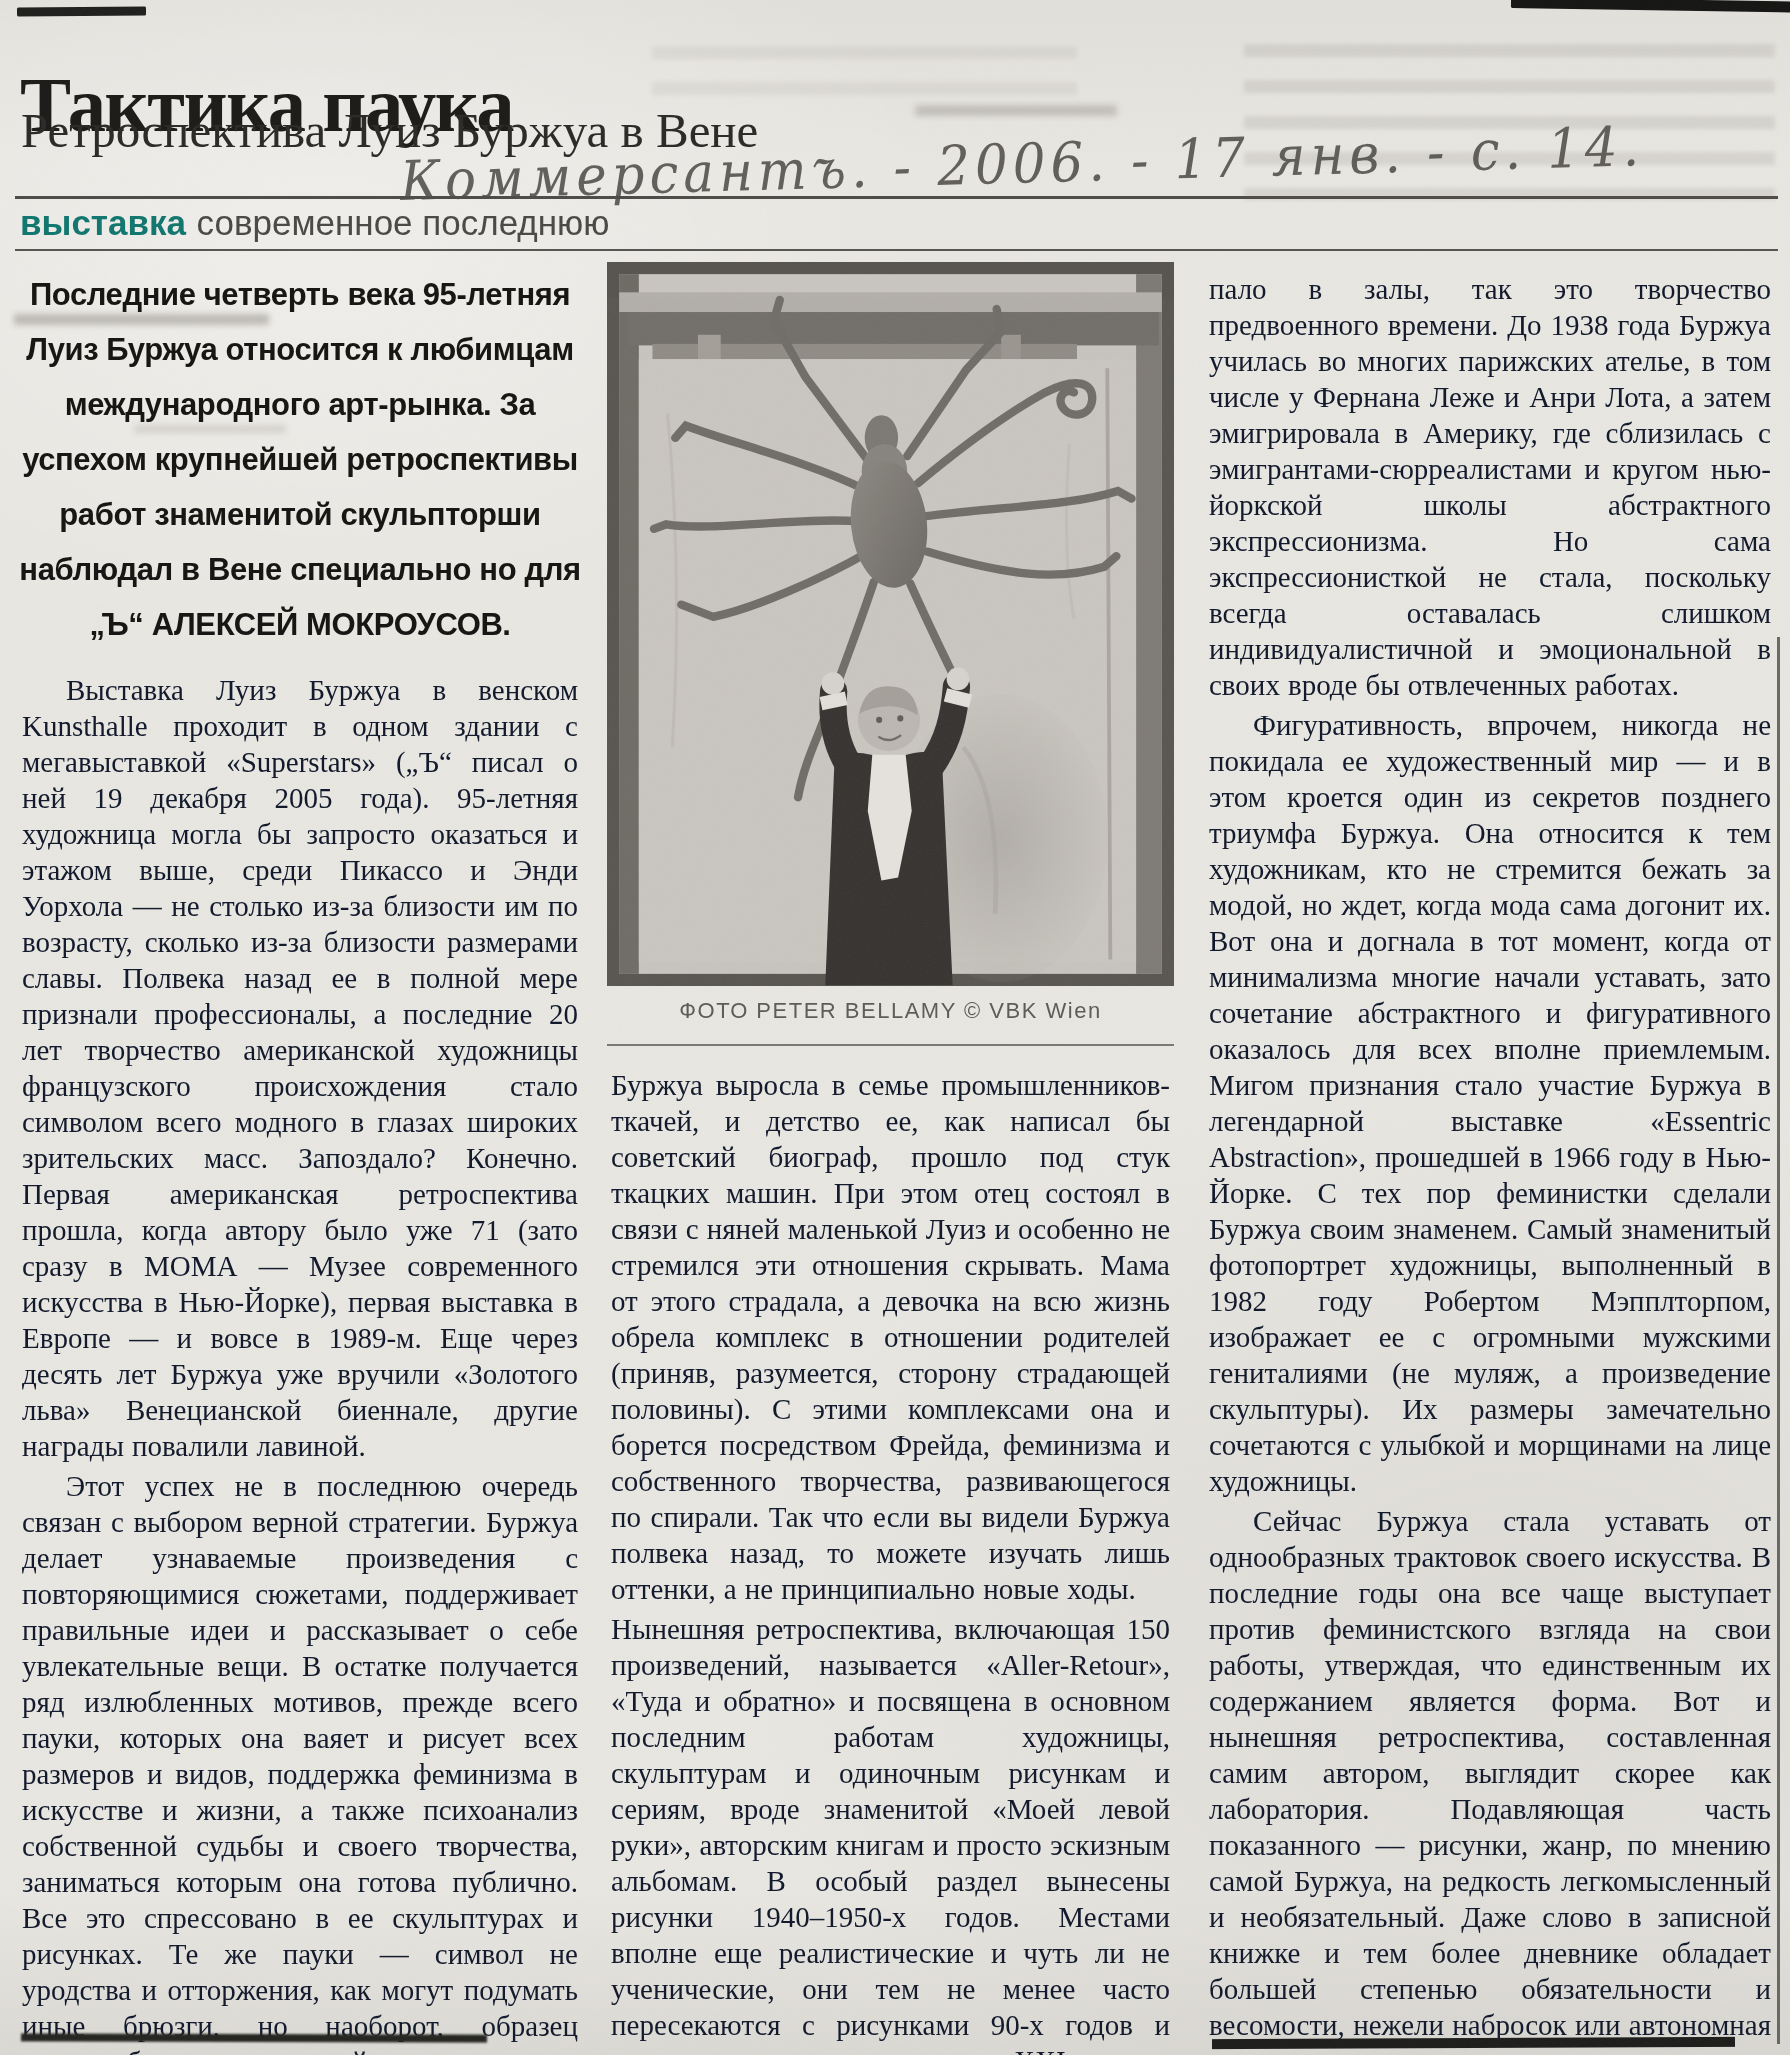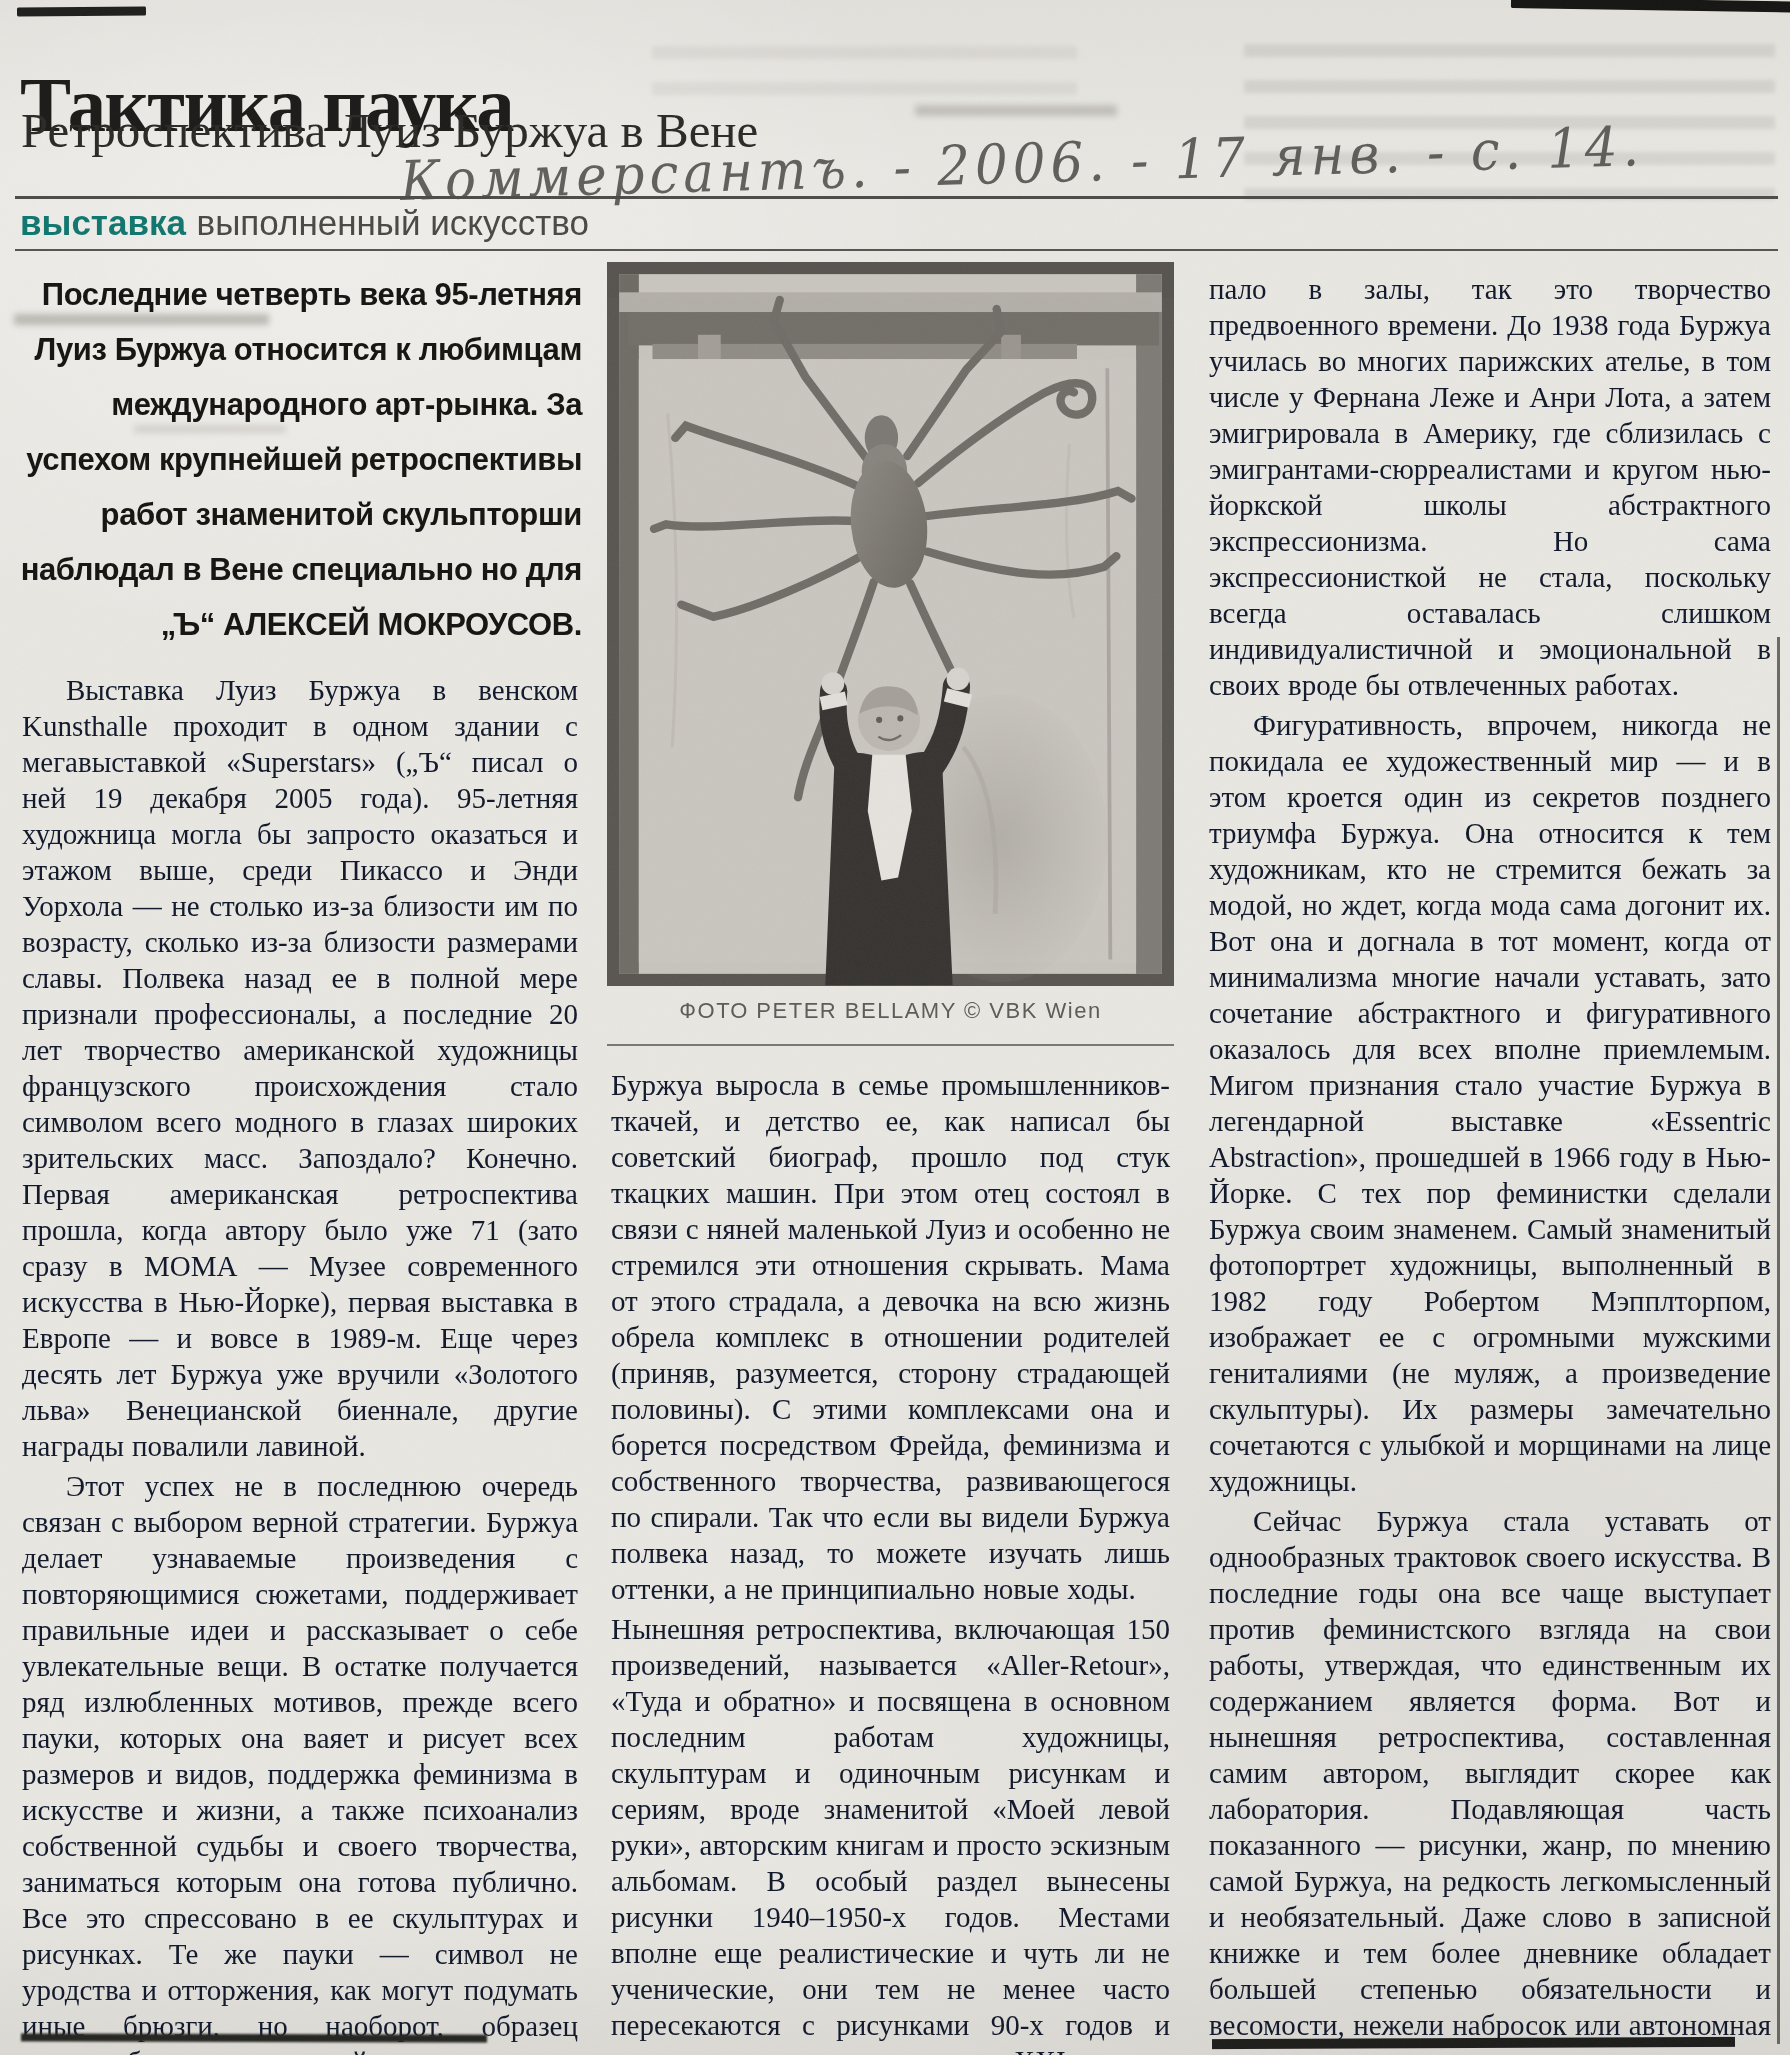--- a/index.html
+++ b/index.html
@@ -47,21 +47,21 @@
   .kicker .k-section{font-weight:400;color:#4a4845;margin-left:10.6px;}
 
   
   .col{position:absolute;top:267px;text-align:justify;}
   .col1{left:18px;width:564px;}
   .col2{left:607px;width:567px;top:262px;text-align:justify;position:absolute;}
   .col3{left:1205px;width:570px;}
   .lead{
     font-family:"Liberation Sans", sans-serif;font-weight:700;
     font-size:31px;line-height:55px;color:#141311;
-    text-align:right;letter-spacing:-0.4px;margin-bottom:20px;
+    text-align:center;letter-spacing:-0.4px;margin-bottom:20px;
   }
   .para{
     font-family:"Liberation Serif", serif;
     font-size:29px;line-height:36px;margin:4px;color:#0f172a;
     word-spacing:0.8px;
   }
   .para + .para{margin-top:0;}
   .col .para{text-indent:44px;}
   .col3 .para:first-child{text-indent:0;}
 
@@ -110,21 +110,21 @@
 
 <h1 class="headline">Тактика паука</h1>
 <div class="subtitle">Ретроспектива Луиз Буржуа в Вене</div>
 
 <svg class="handwriting-svg" viewBox="0 0 1720 170">
   <text x="8" y="100" font-size="72" letter-spacing="7" textLength="1640" lengthAdjust="spacingAndGlyphs">Коммерсантъ. - 2006. - 17 янв. - с. 14.</text>
 </svg>
 
 <div class="rule-top"></div>
 <div class="kicker">
-  <span class="k-label">выставка</span><span class="k-section">выполненный искусство</span>
+  <span class="k-label">выставка</span><span class="k-section">современное последнюю</span>
 </div>
 <div class="rule-bottom"></div>
 
 <div class="col col1">
   <div class="lead">Последние четверть века 95-летняя Луиз Буржуа относится к любимцам международного арт-рынка. За успехом крупнейшей ретроспективы работ знаменитой скульпторши наблюдал в Вене специально но для „Ъ“ АЛЕКСЕЙ МОКРОУСОВ.</div>
   <div>
       <p class="para">Выставка Луиз Буржуа в венском Kunsthalle проходит в одном здании с мегавыставкой «Superstars» („Ъ“ писал о ней 19 декабря 2005 года). 95-летняя художница могла бы запросто оказаться и этажом выше, среди Пикассо и Энди Уорхола — не столько из-за близости им по возрасту, сколько из-за близости размерами славы. Полвека назад ее в полной мере признали профессионалы, а последние 20 лет творчество американской художницы французского происхождения стало символом всего модного в глазах широких зрительских масс. Запоздало? Конечно. Первая американская ретроспектива прошла, когда автору было уже 71 (зато сразу в МОМА — Музее современного искусства в Нью-Йорке), первая выставка в Европе — и вовсе в 1989-м. Еще через десять лет Буржуа уже вручили «Золотого льва» Венецианской биеннале, другие награды повалили лавиной.</p>
       <p class="para">Этот успех не в последнюю очередь связан с выбором верной стратегии. Буржуа делает узнаваемые произведения с повторяющимися сюжетами, поддерживает правильные идеи и рассказывает о себе увлекательные вещи. В остатке получается ряд излюбленных мотивов, прежде всего пауки, которых она ваяет и рисует всех размеров и видов, поддержка феминизма в искусстве и жизни, а также психоанализ собственной судьбы и своего творчества, заниматься которым она готова публично. Все это спрессовано в ее скульптурах и рисунках. Те же пауки — символ не уродства и отторжения, как могут подумать иные брюзги, но наоборот, образец трудолюбия и семейных идеалов, стабильности и умения завершать начатое.</p>
     </div>
 </div>

